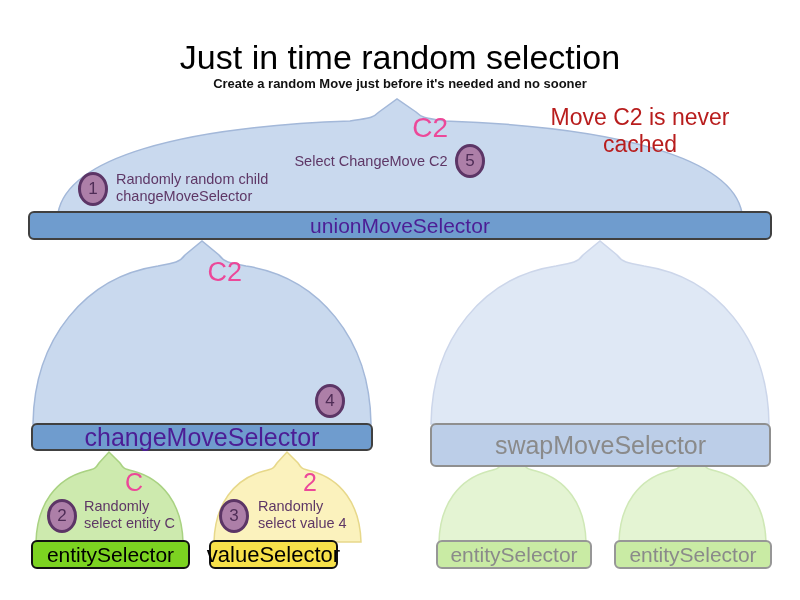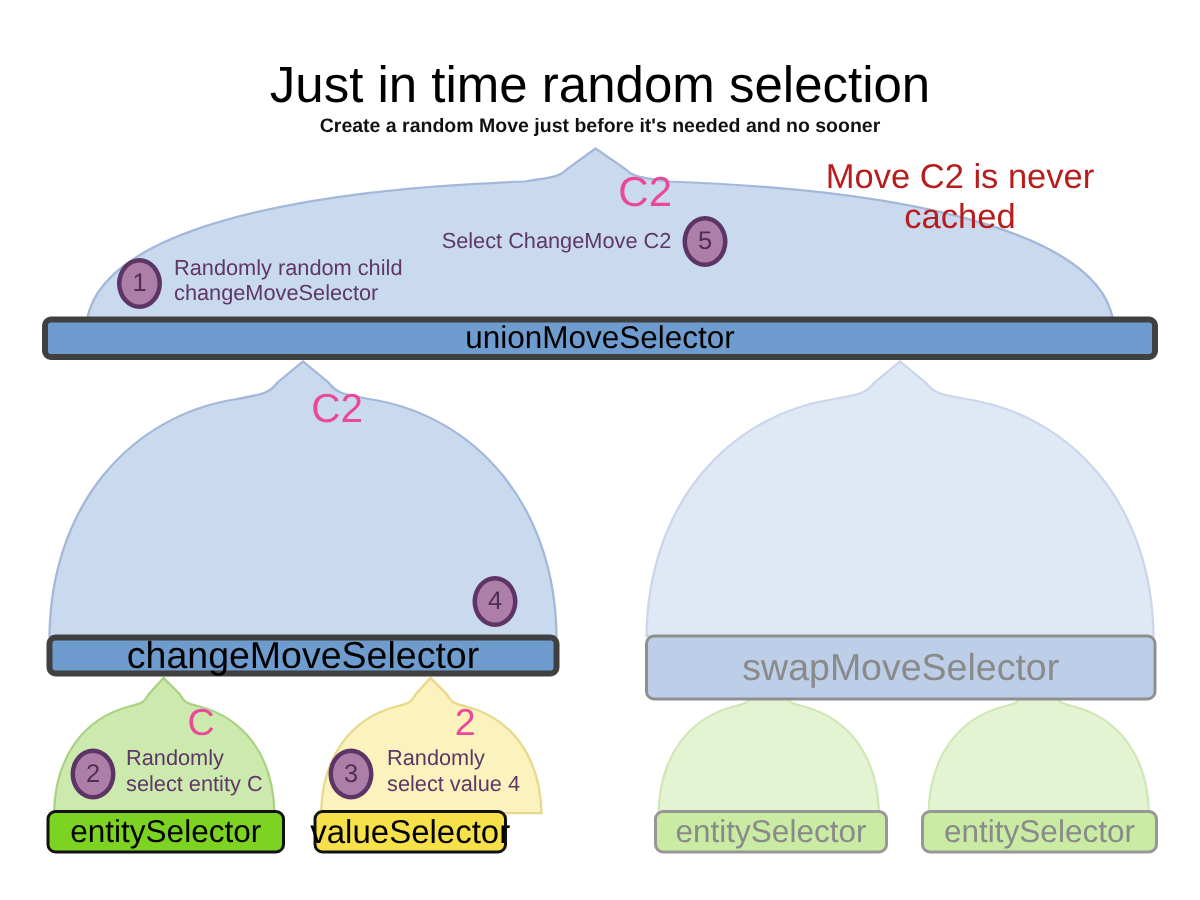--- a/index.html
+++ b/index.html
@@ -5,21 +5,21 @@
   html,body{margin:0;padding:0;background:#fff;}
   .stage{position:relative;width:800px;height:600px;background:#ffffff;overflow:hidden;
          font-family:"Liberation Sans","DejaVu Sans",sans-serif;}
   .stage svg{position:absolute;left:0;top:0;z-index:1;}
   .txt{position:absolute;z-index:4;margin-top:12px;}
   .title{left:0;top:26px;width:800px;text-align:center;font-size:34px;color:#000;}
   .subtitle{left:0;top:64px;width:800px;text-align:center;font-size:13px;font-weight:bold;color:#111;}
   .note{left:515px;top:92px;width:250px;text-align:center;font-size:23px;color:#b81d1d;}
   .bar{position:absolute;z-index:2;box-sizing:border-box;border-radius:6px;
        display:flex;align-items:center;justify-content:center;white-space:nowrap;}
-  .bar.active-blue{background:#6f9cce;border:4px solid #404040;color:#000000;}
+  .bar.active-blue{background:#6f9cce;border:2px solid #404040;color:#4c1d95;}
   .bar.faded-blue{background:#bccee8;border:2px solid #8f8f8f;color:#8a8a8a;}
   .bar.active-green{background:#7cd321;border:2px solid #121212;color:#000;}
   .bar.active-yellow{background:#f7e14a;border:2px solid #121212;color:#000;}
   .bar.faded-green{background:#c9eba4;border:2px solid #979797;color:#8a8a8a;}
   .badge{position:absolute;z-index:3;width:30px;height:34px;border-radius:50%;
          background:#ad7fa8;border:3px solid #5c3566;box-sizing:border-box;
          display:flex;align-items:center;justify-content:center;
          font-size:17px;color:#4f2d57;}
   .ann{position:absolute;z-index:3;font-size:14.5px;line-height:17px;color:#5e3766;white-space:nowrap;}
   .ann.right{text-align:center;}

